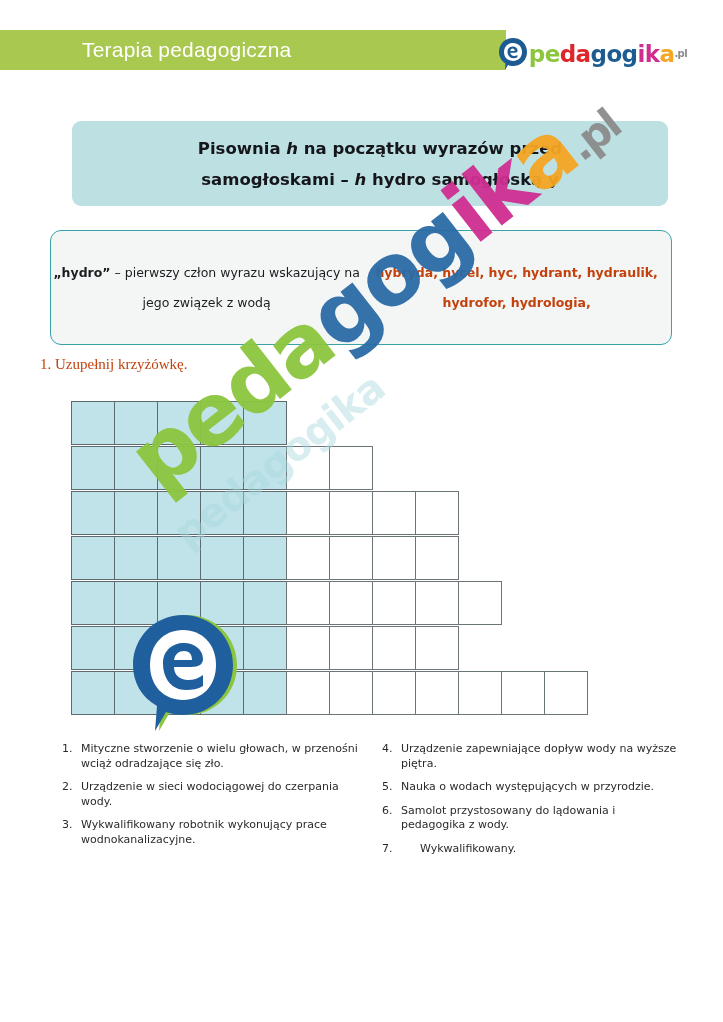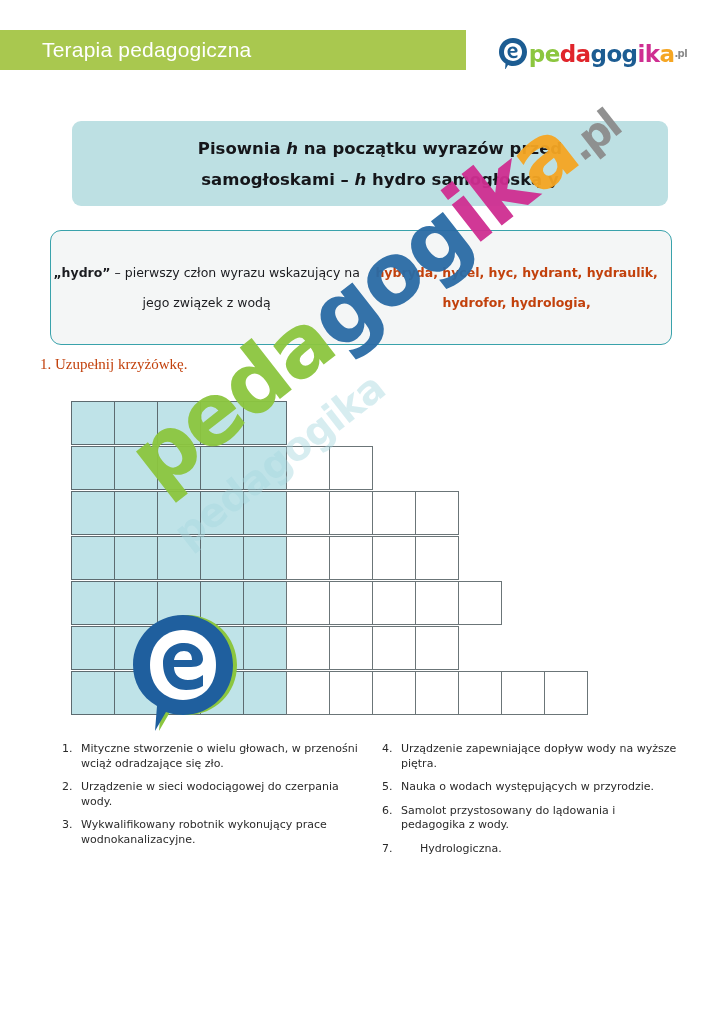--- a/index.html
+++ b/index.html
@@ -9,21 +9,21 @@
     font-family:"Liberation Sans", sans-serif;
     position:relative;
     overflow:hidden;
   }
   .page{position:relative;width:723px;height:1022px;overflow:hidden;}
 
   
   .header-bar{
     position:absolute;left:0;top:30px;width:466px;height:40px;
     background:#a9c84f;
-    display:flex;align-items:center;
+    display:flex;align-items:center;padding-left:40px;
   }
   .header-title{
     color:#ffffff;font-size:21px;font-weight:400;
     padding-left:42px;letter-spacing:.2px;
     font-family:"Liberation Sans", sans-serif;
   }
   .logo{
     position:absolute;right:36px;top:33px;
     display:flex;align-items:flex-end;
     height:34px;
@@ -292,18 +292,18 @@
         <div class="clue">
           <span class="clue-num">5.</span>
           <span class="clue-txt">Nauka o wodach występujących w przyrodzie.</span>
         </div>
         <div class="clue">
           <span class="clue-num">6.</span>
           <span class="clue-txt">Samolot przystosowany do lądowania i pedagogika z wody.</span>
         </div>
         <div class="clue seven">
           <span class="clue-num">7.</span>
-          <span class="clue-txt">Hydrologiczna.</span>
+          <span class="clue-txt">Wykwalifikowany.</span>
         </div>
       </div>
   </div>
 
 </div>
 
 </body></html>

